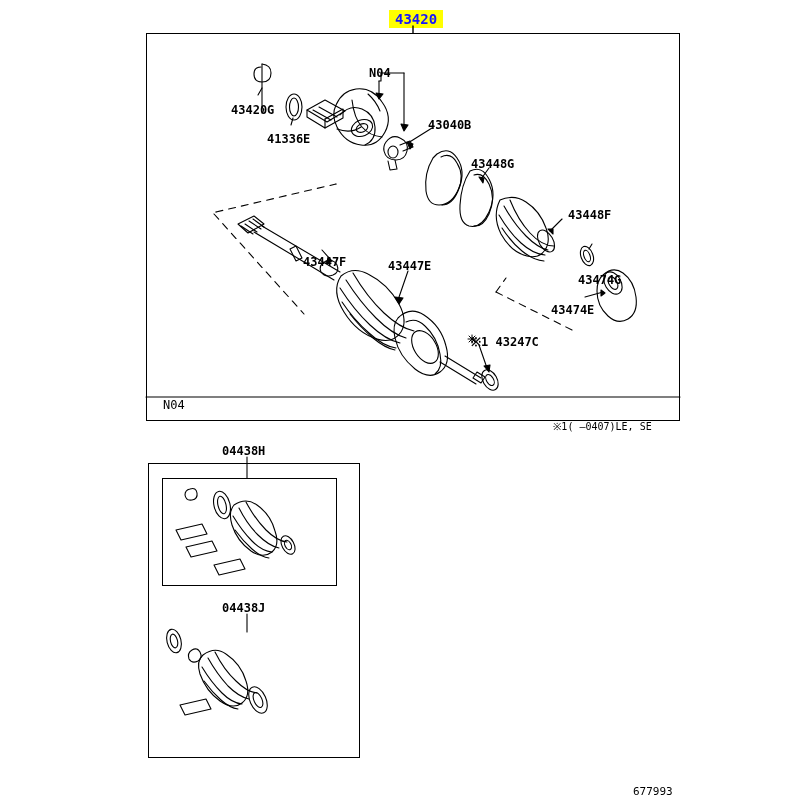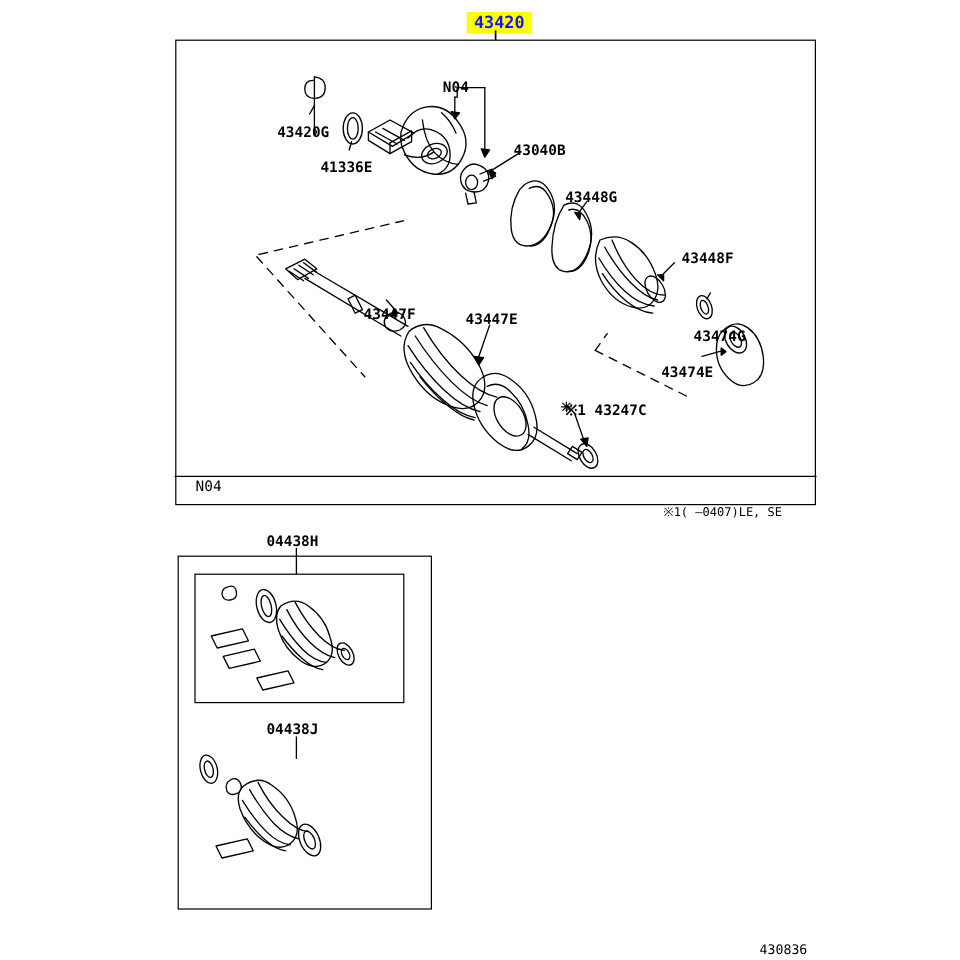--- a/index.html
+++ b/index.html
@@ -257,15 +257,15 @@
   <div class="label" style="left:388px; top:259px;">43447E</div>
   <div class="label" style="left:471px; top:333px;">※1 43247C</div>
 
   <div class="label" style="left:222px; top:444px;">04438H</div>
   <div class="label" style="left:222px; top:601px;">04438J</div>
 
   <div class="note-text" style="left:163px; top:398px;">N04</div>
 
   <div class="footnote" style="left:538px; top:419px;">※1(    –0407)LE, SE</div>
 
-  <div class="corner-id" style="left:633px; top:785px;">430836</div>
+  <div class="corner-id" style="left:633px; top:785px;">677993</div>
 
 </div>
 
 </body></html>

